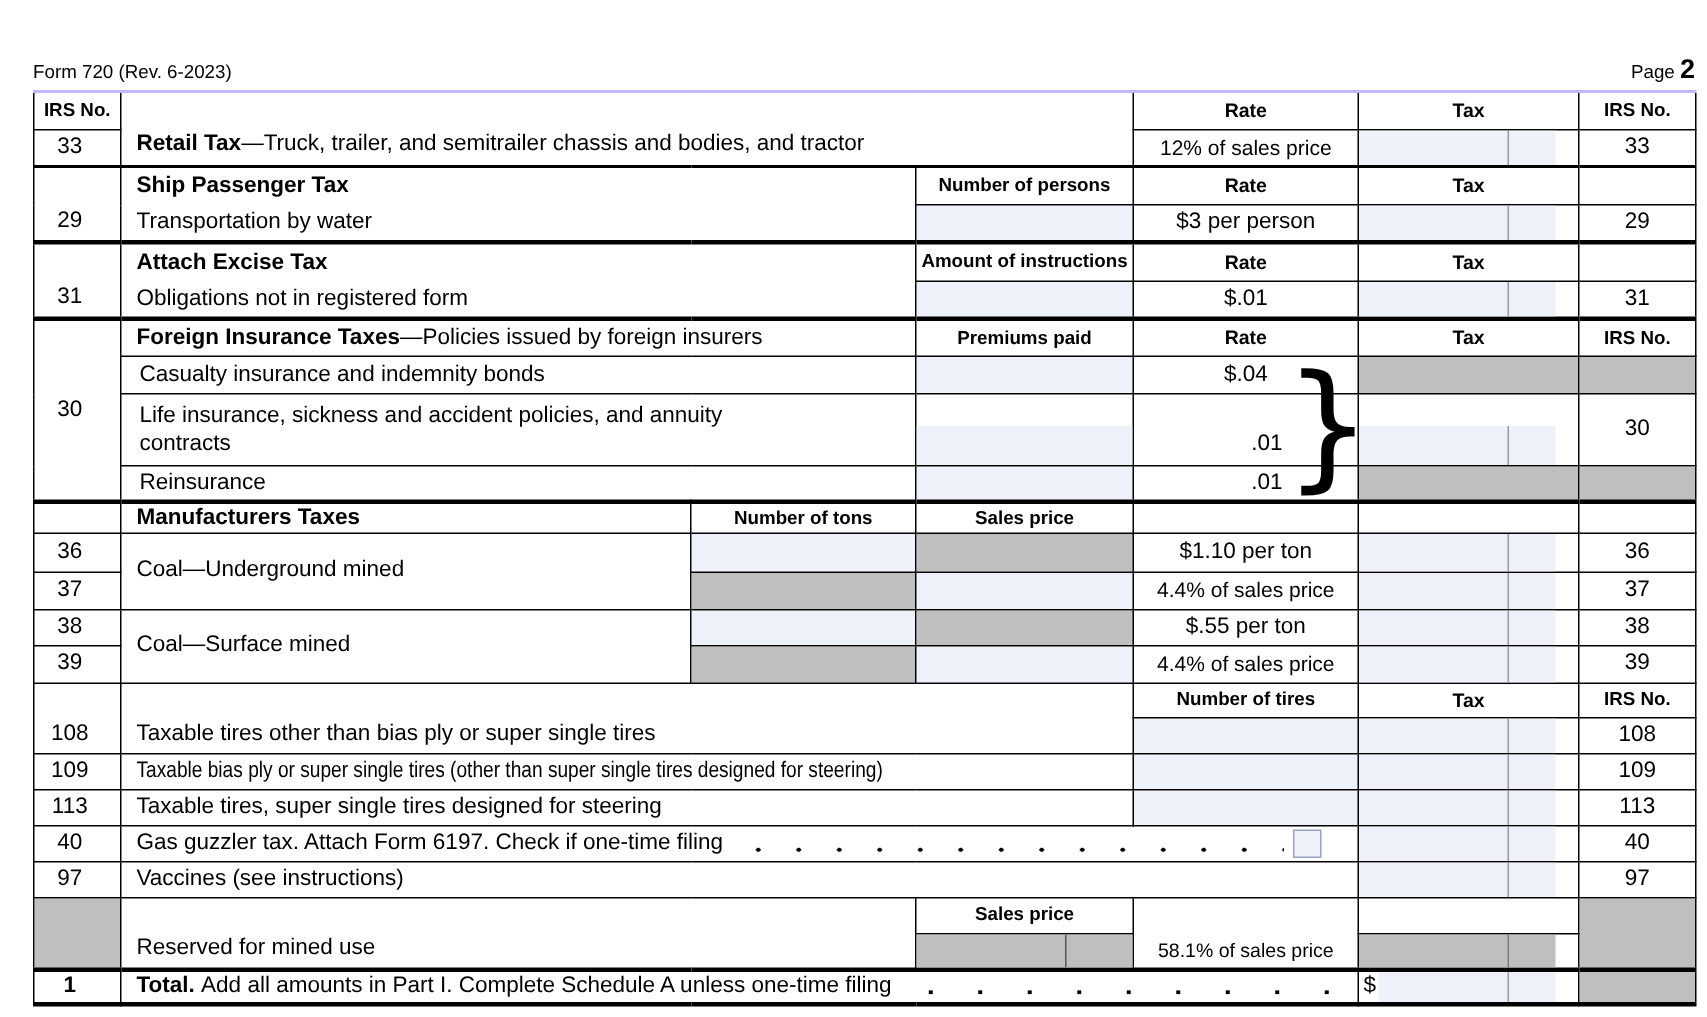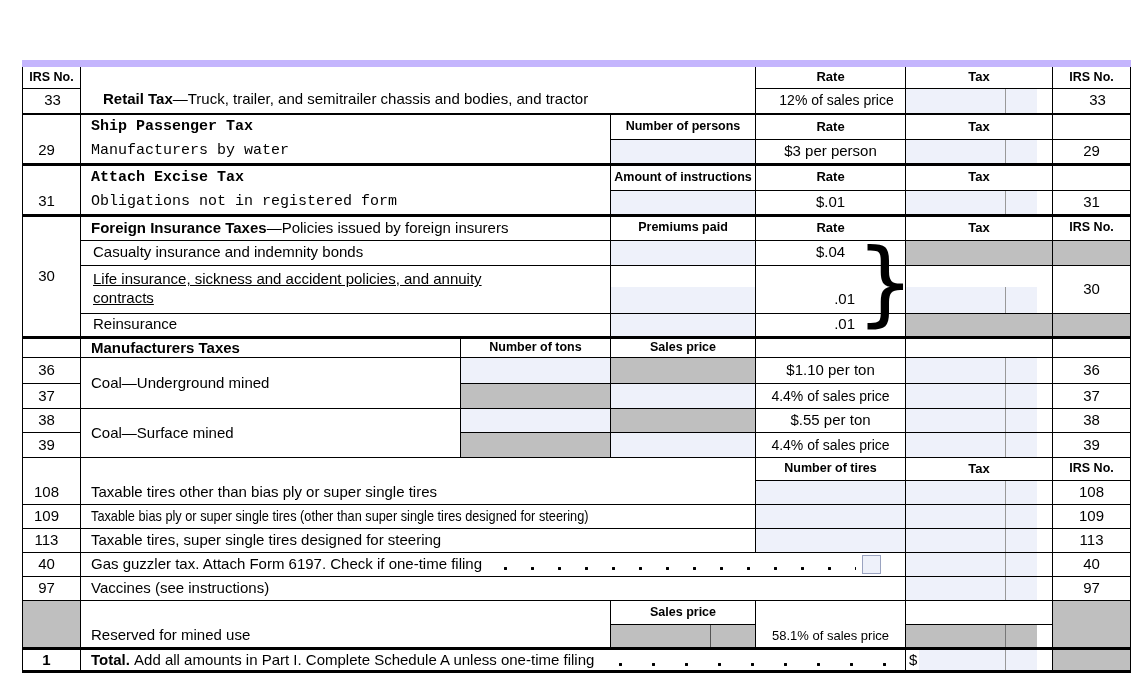--- a/index.html
+++ b/index.html
@@ -10,38 +10,38 @@
   html,body{margin:0;padding:0;background:#fff;}
   body{font-family:"Liberation Sans", sans-serif; color:#000;}
   .page{position:relative;width:1138px;height:678px;background:#fff;overflow:hidden;}
 
   .topline{position:absolute;top:36px;left:22px;width:1108px;display:flex;justify-content:space-between;align-items:baseline;}
   .form-id{font-size:12.5px;}
   .page-right{font-size:12.5px;}
   .page-num{font-size:18px;font-weight:bold;}
 
   table.form{position:absolute;top:60px;left:22px;width:1108px;border-collapse:collapse;table-layout:fixed;
-    border-top:7px solid #c4b5fd;border-bottom:3px solid #000;}
+    border-top:2px solid #c4b5fd;border-bottom:3px solid #000;}
   td{border:1px solid #000;padding:0;font-size:15px;vertical-align:middle;overflow:hidden;line-height:1.25;}
 
   .c{text-align:center;}
   .b{font-weight:bold;}
   .f12{font-size:12.5px;}
   .f13{font-size:13px;}
   .f14{font-size:14px;}
   .pl{padding-left:10px;}
   .ind{padding-left:12px;}
   .vb{vertical-align:bottom;}
   .pb3{padding-bottom:3px;}
   .pb4{padding-bottom:4px;}
   .pr50{padding-right:50px;text-align:right;margin-top:10px;}
   .anum{padding-right:10px;}
   .in{background:var(--input-bg);}
   .sh{background:var(--shaded);}
-  .bb2{border-bottom-width:2px;padding-left:12px;}
+  .bb2{border-bottom-width:2px;}
   .bb3{border-bottom-width:3px;}
   .bt3{border-top-width:3px;}
   td.tf{position:relative;}
 
   .taxfield{position:absolute;top:0;bottom:0;left:0;right:15px;display:flex;}
   .taxfield .m{flex:1;background:var(--input-bg);}
   .taxfield .cts{width:31px;background:var(--input-bg);border-left:1px solid #999;}
   .taxfield.low{top:auto;height:26px;}
   .taxfield.gray .m,.taxfield.gray .cts{background:var(--shaded);}
   .taxfield.gray .cts{border-left-color:#777;}
@@ -57,30 +57,34 @@
   .totwrap .tfield .m{flex:1;background:var(--input-bg);}
   .totwrap .tfield .cts{width:31px;background:var(--input-bg);border-left:1px solid #999;}
 
   .rowflex{display:flex;align-items:center;padding-left:10px;justify-content:center;}
   .leader{flex:1;margin-left:10px;margin-right:6px;height:5px;margin-top:8px;
     background-image:radial-gradient(circle,#000 1.4px,transparent 1.6px);
     background-size:27px 5px;background-repeat:repeat-x;background-position:left center;}
   .leader.wide{background-size:33px 5px;}
   .cb{width:17px;height:17px;border:1px solid var(--cb-border);background:var(--input-bg);margin-right:24px;flex:0 0 auto;}
 
-  .twolines div{line-height:24px;font-family:Liberation Mono, monospace;}
-  .lifelabel{display:inline-block;max-width:445px;text-decoration:underline;}
+  .twolines div{line-height:24px;}
+  .lifelabel{display:inline-block;max-width:445px;}
   .cond{display:inline-block;transform:scaleX(0.85);transform-origin:left center;white-space:nowrap;}
   .brace{position:absolute;left:856px;top:238px;width:46px;font-size:92px;line-height:1;font-family:"DejaVu Sans",sans-serif;font-weight:400;text-align:center;}
 </style>
 </head>
 <body>
 
 <div class="page">
 
+  <div class="topline">
+    <span class="form-id">Form 720 (Rev. 6-2023)</span>
+    <span class="page-right"><span>Page</span> <span class="page-num">2</span></span>
+  </div>
 
   <table class="form">
     <colgroup>
       <col style="width:58px">
         <col style="width:380px">
         <col style="width:150px">
         <col style="width:145px">
       <col style="width:150px">
         <col style="width:147px">
         <col style="width:78px">
@@ -105,21 +109,21 @@
               <div class="cts"></div>
             </div>
           </td>
       <td class="c bb2">33</td>
     </tr>
 
     <tr style="height:25px">
       <td rowspan="2" class="c anum vb pb3 bb3">29</td>
       <td colspan="2" rowspan="2" class="twolines bb3">
         <div class="pl b">Ship Passenger Tax</div>
-        <div class="pl">Manufacturers by water</div>
+        <div class="pl">Transportation by water</div>
       </td>
       <td class="c b f12">Number of persons</td>
       <td class="c b f13">Rate</td>
       <td class="c b f13">Tax</td>
       <td></td>
     </tr>
     <tr style="height:24px">
       <td class="in bb3"></td>
       <td class="c bb3">$3 per person</td>
       <td class="tf bb3">

